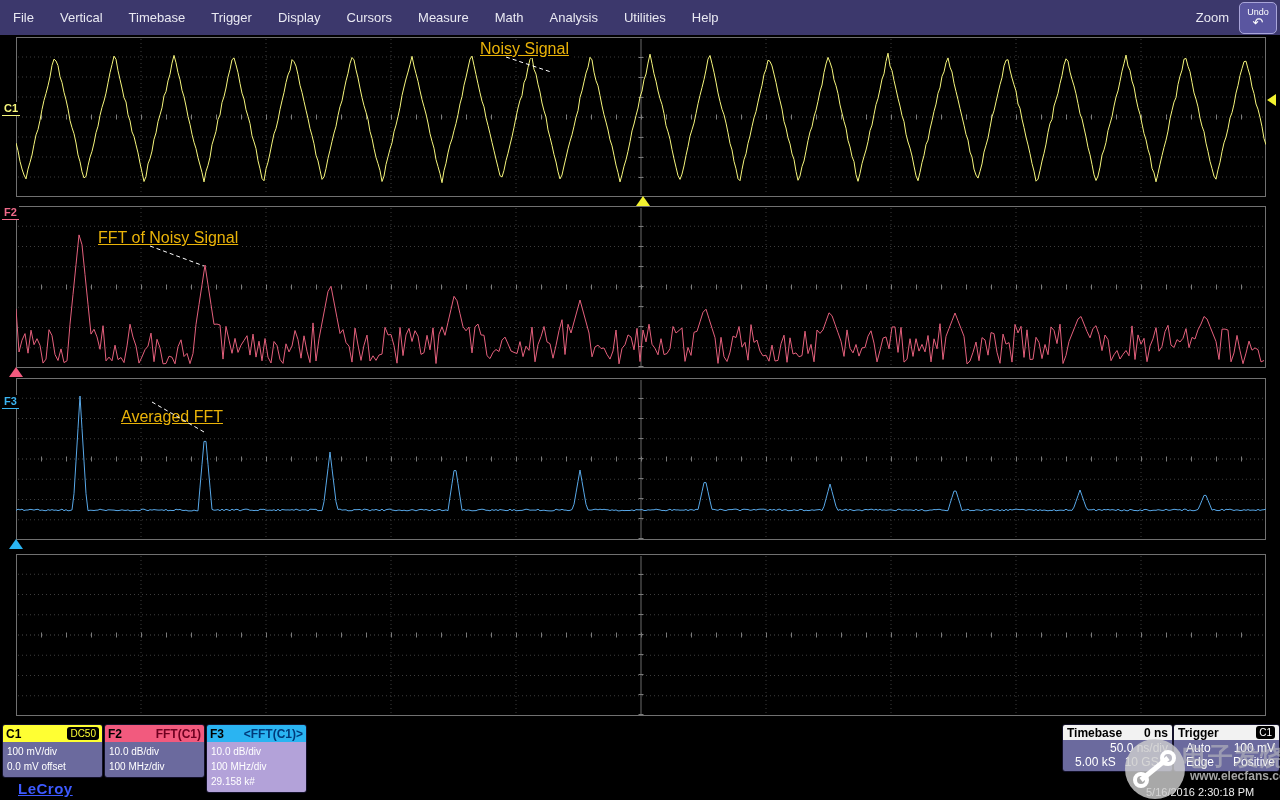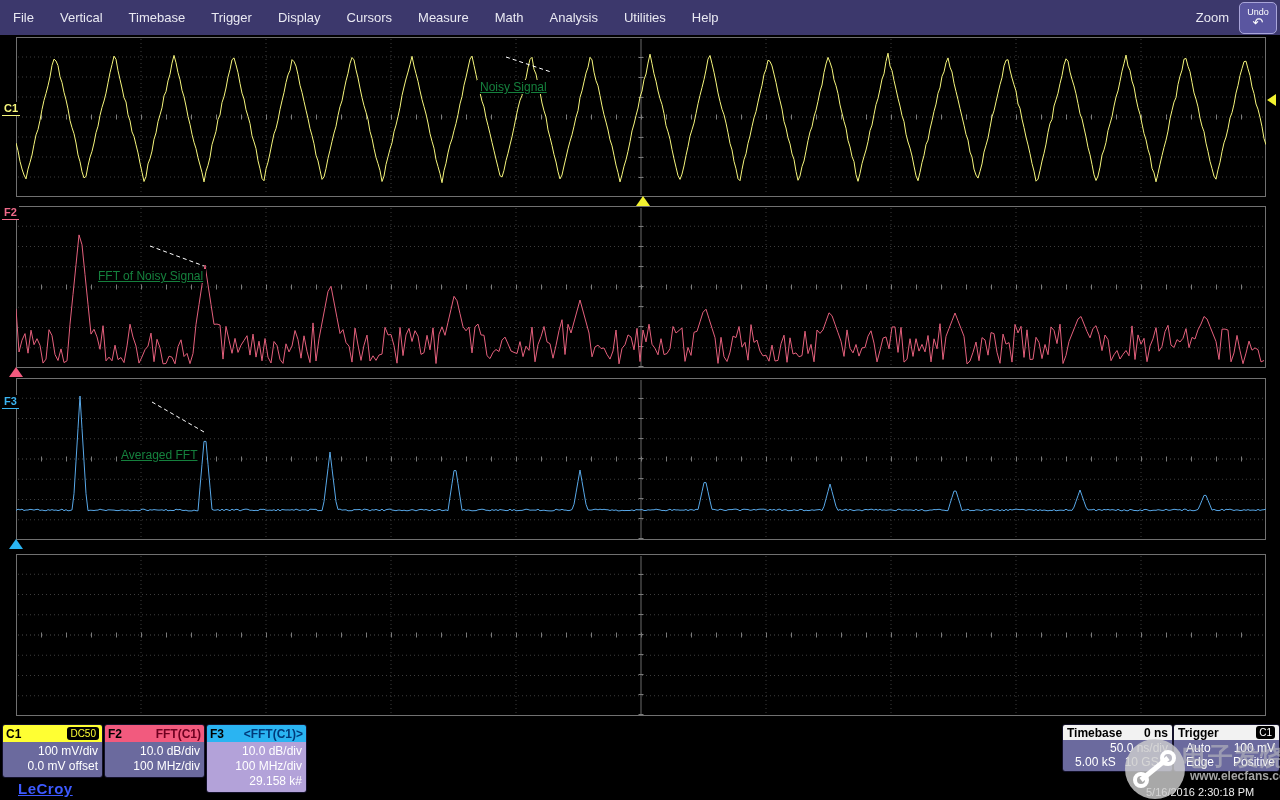--- a/index.html
+++ b/index.html
@@ -14,35 +14,35 @@
   #undo-btn{width:36px;height:30px;margin-right:3px;background:#5a56a0;border:1px solid #a9a5d9;
             border-radius:5px;color:#fff;font-size:9px;display:flex;flex-direction:column;
             align-items:center;justify-content:center;line-height:10px;}
   #undo-btn .arrow{font-size:13px;line-height:11px;}
 
   
   svg.panel{position:absolute;background:#000;}
 
   .edge-label{position:absolute;font-size:11px;font-weight:bold;background:#000;
               padding:0 2px 1px 2px;border-bottom:1px solid;}
-  .annot{position:absolute;color:#15803d;font-size:12px;background:#000;padding:0 3px;
-         text-decoration:underline;white-space:nowrap;margin-top:40px;}
+  .annot{position:absolute;color:#eab308;font-size:16px;background:#000;padding:0 3px;
+         text-decoration:underline;white-space:nowrap;}
   #overlay{position:absolute;left:0;top:0;pointer-events:none;}
 
   .tri-up{position:absolute;width:0;height:0;border-left:7px solid transparent;
           border-right:7px solid transparent;}
   .tri-left{position:absolute;width:0;height:0;border-top:6px solid transparent;
             border-bottom:6px solid transparent;}
 
   
   .desc{position:absolute;top:724px;border-radius:3px;overflow:hidden;border:1px solid #14122a;}
   .desc-h{height:17px;display:flex;align-items:center;justify-content:space-between;
           padding:0 3px;font-size:12px;font-weight:bold;color:#000;}
   .desc-b{background:#6b6a9e;padding:2px 4px 3px 4px;}
-  .desc-b .r{color:#fff;font-size:12px;line-height:15px;text-align:right;}
+  .desc-b .r{color:#fff;font-size:10px;line-height:15px;}
   .badge-dark{background:#000;border-radius:3px;font-size:10px;font-weight:normal;
               padding:0 3px;line-height:13px;}
   .fn-red{color:#6e0020;font-weight:bold;}
   .fn-blue{color:#003a7a;font-weight:bold;}
 
   .tbox{position:absolute;top:724px;border-radius:3px;overflow:hidden;border:1px solid #14122a;}
   .tbox-h{height:15px;background:#f2f2f2;color:#000;font-size:12px;font-weight:bold;
           display:flex;align-items:center;justify-content:space-between;padding:0 4px;}
   .tbox-b{background:#6b6a9e;padding:1px 4px 2px 4px;}
   .tbox-b .row{display:flex;justify-content:space-between;color:#fff;font-size:12px;line-height:14px;margin-left:8px;}

